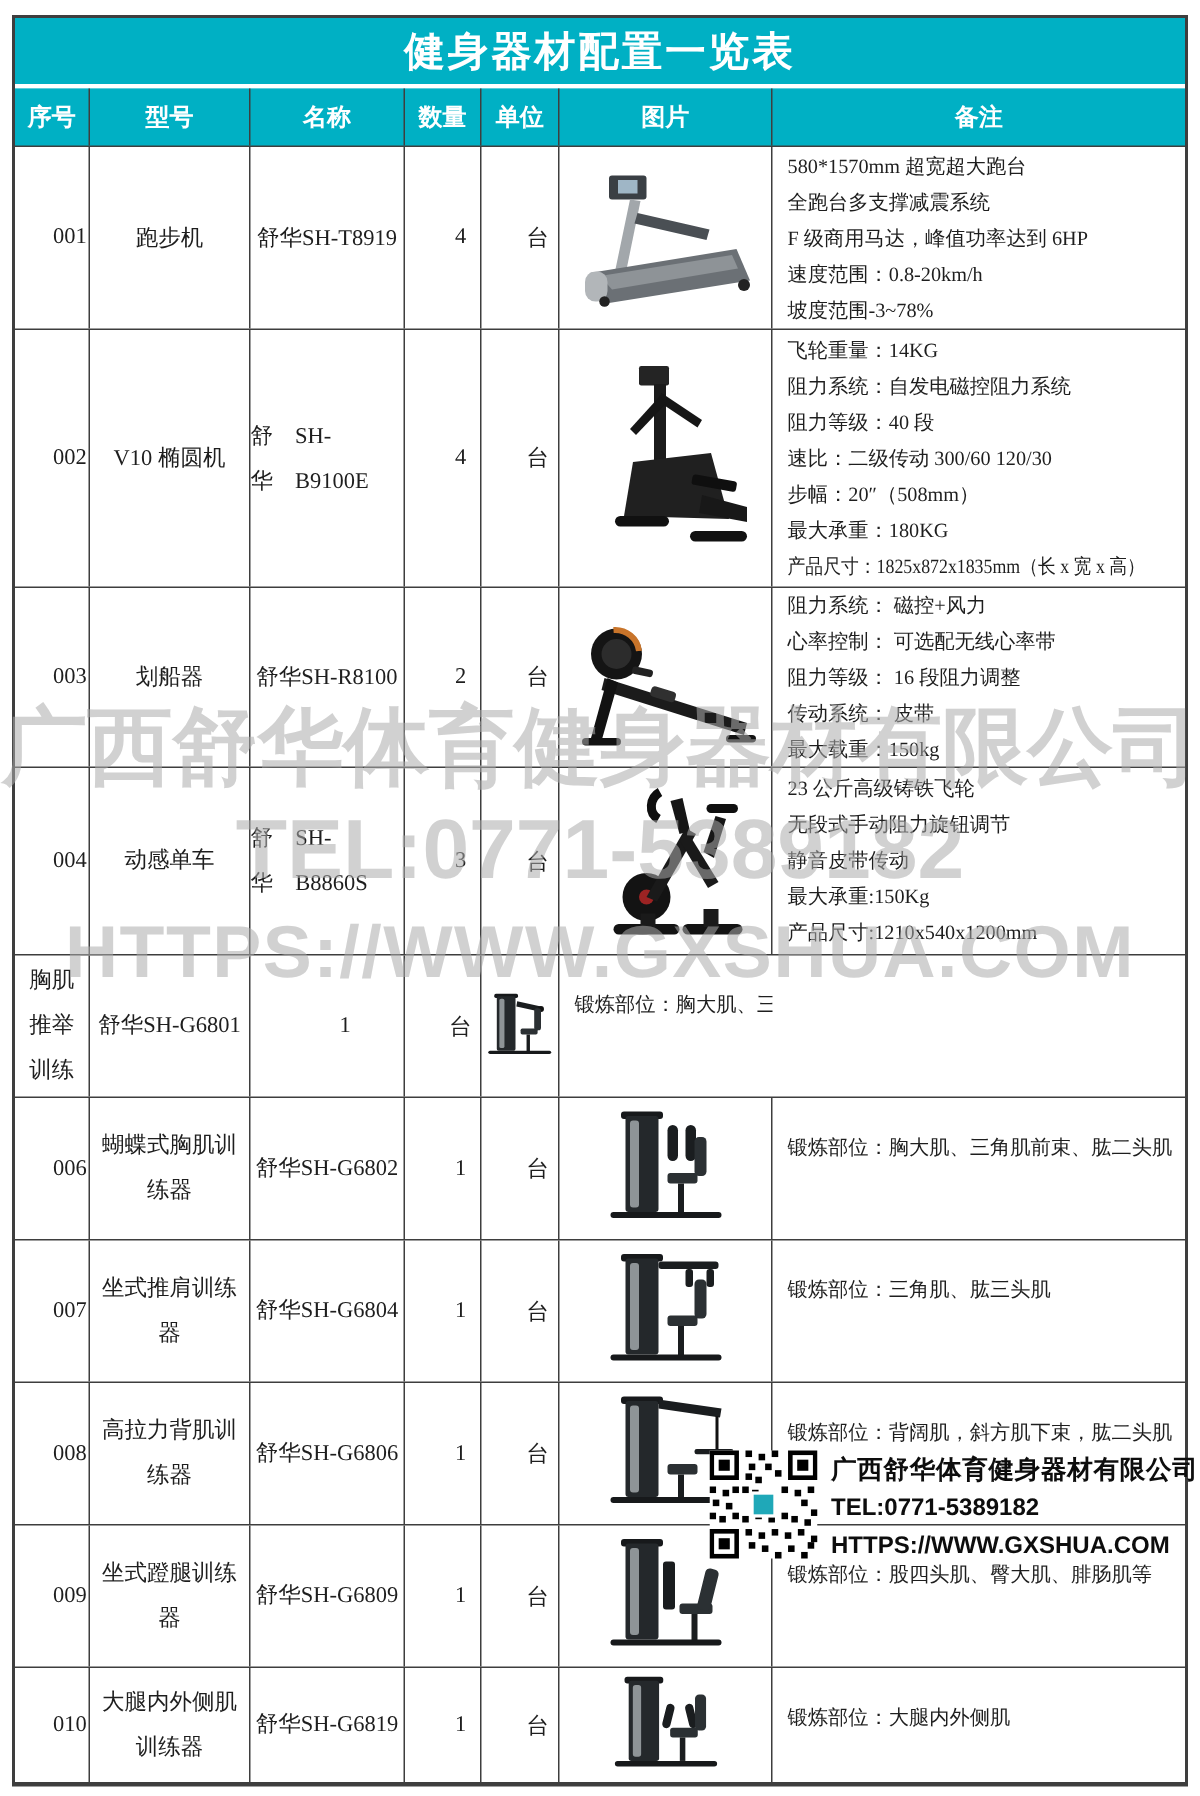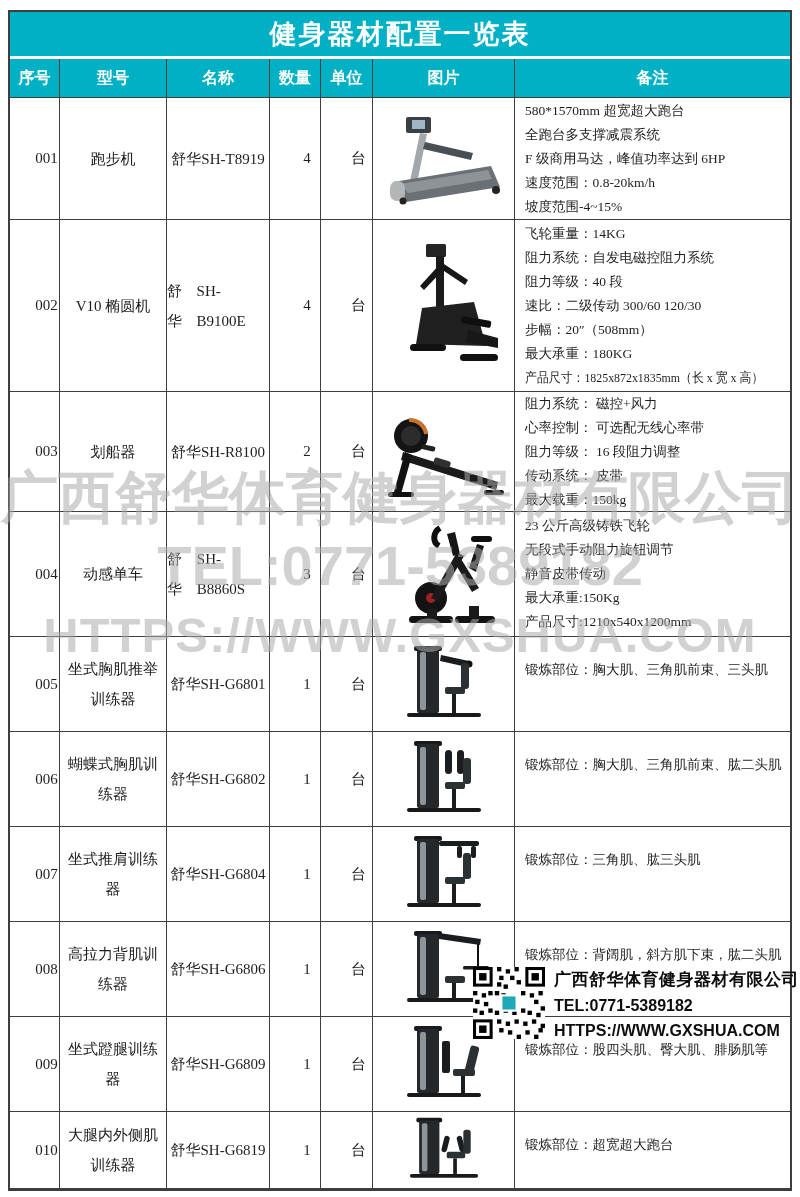--- a/index.html
+++ b/index.html
@@ -121,21 +121,21 @@
           <rect x="11" y="72" width="15" height="20" rx="7" fill="#b2b6b9"></rect>
           <circle cx="117" cy="81" r="4" fill="#222"></circle>
           <circle cx="24" cy="92" r="3.5" fill="#222"></circle>
         </svg>
       </div>
       <div class="cell c-rem">
         <div class="remline">580*1570mm 超宽超大跑台</div>
         <div class="remline">全跑台多支撑减震系统</div>
         <div class="remline">F 级商用马达，峰值功率达到 6HP</div>
         <div class="remline">速度范围：0.8-20km/h</div>
-        <div class="remline">坡度范围-4~15%</div>
+        <div class="remline">坡度范围-3~78%</div>
       </div>
     </div>
 
     <div class="row h2">
       <div class="cell c-no">002</div>
       <div class="cell c-name">V10 椭圆机</div>
       <div class="cell c-model">
         <div>舒华</div>
         <div>SH-B9100E</div>
       </div>
@@ -224,21 +224,20 @@
       <div class="cell c-rem">
         <div class="remline">23 公斤高级铸铁飞轮</div>
         <div class="remline">无段式手动阻力旋钮调节</div>
         <div class="remline">静音皮带传动</div>
         <div class="remline">最大承重:150Kg</div>
         <div class="remline">产品尺寸:1210x540x1200mm</div>
       </div>
     </div>
 
     <div class="row h5 single">
-      <div class="cell c-no">005</div>
       <div class="cell c-name">坐式胸肌推举训练器</div>
       <div class="cell c-model">
         <div>舒华</div>
         <div>SH-G6801</div>
       </div>
       <div class="cell c-qty">1</div>
       <div class="cell c-unit">台</div>
       <div class="cell c-pic">
         <svg width="90" height="82" viewBox="0 0 90 82">
           <rect x="15" y="3" width="28" height="5" rx="2" fill="#17191b"></rect>
@@ -381,21 +380,21 @@
           <rect x="21" y="9" width="6" height="52" rx="2" fill="#8e9497"></rect>
           <rect x="46" y="22" width="6" height="18" rx="3" fill="#1a1d1f" transform="rotate(14 46 22)"></rect>
           <rect x="58" y="22" width="6" height="18" rx="3" fill="#1a1d1f" transform="rotate(-14 64 22)"></rect>
           <rect x="48" y="40" width="20" height="7" rx="2" fill="#2b3033"></rect>
           <rect x="66" y="16" width="8" height="26" rx="3" fill="#2b3033"></rect>
           <rect x="55" y="47" width="4" height="17" fill="#1a1d1f"></rect>
           <rect x="8" y="64" width="74" height="4" rx="2" fill="#17191b"></rect>
         </svg>
       </div>
       <div class="cell c-rem">
-        <div class="remline">锻炼部位：超宽超大跑台</div>
+        <div class="remline">锻炼部位：大腿内外侧肌</div>
       </div>
     </div>
 
   </div>
 
   <div class="wm wm1">广西舒华体育健身器材有限公司</div>
   <div class="wm wm2">TEL:0771-5389182</div>
   <div class="wm wm3">HTTPS://WWW.GXSHUA.COM</div>
 
   <div class="contact">

